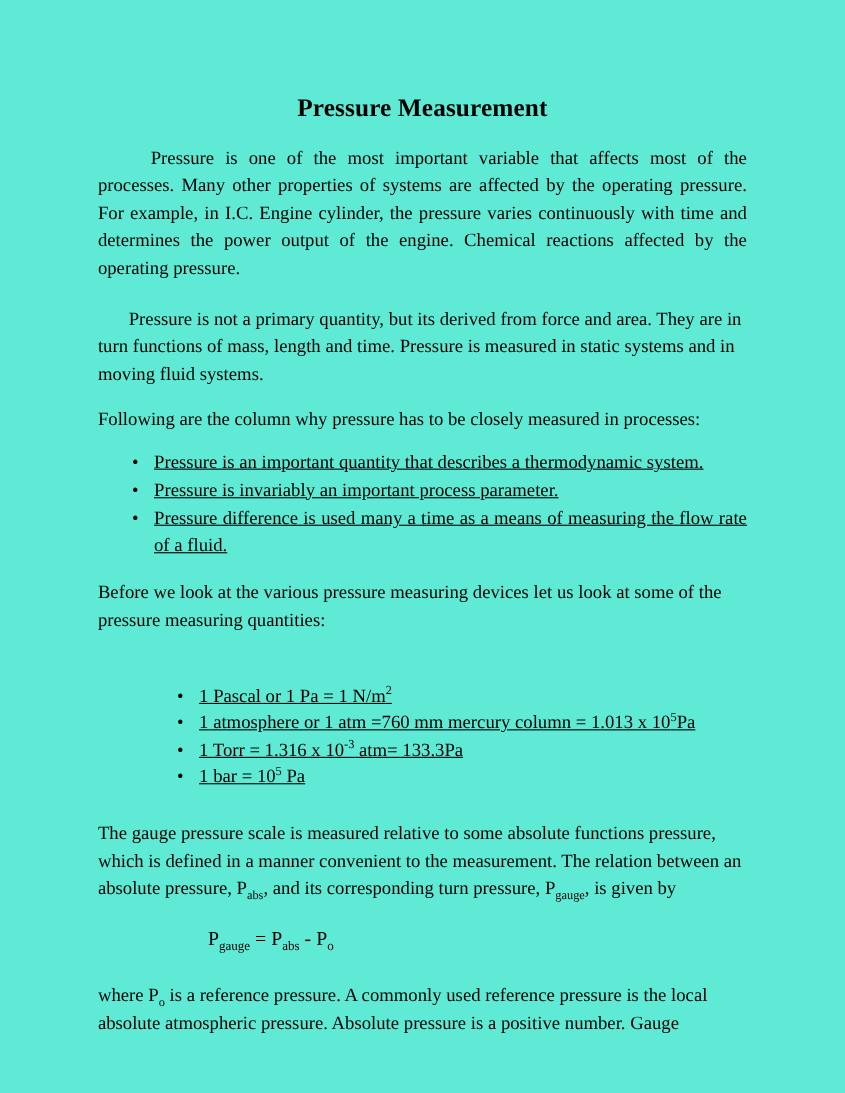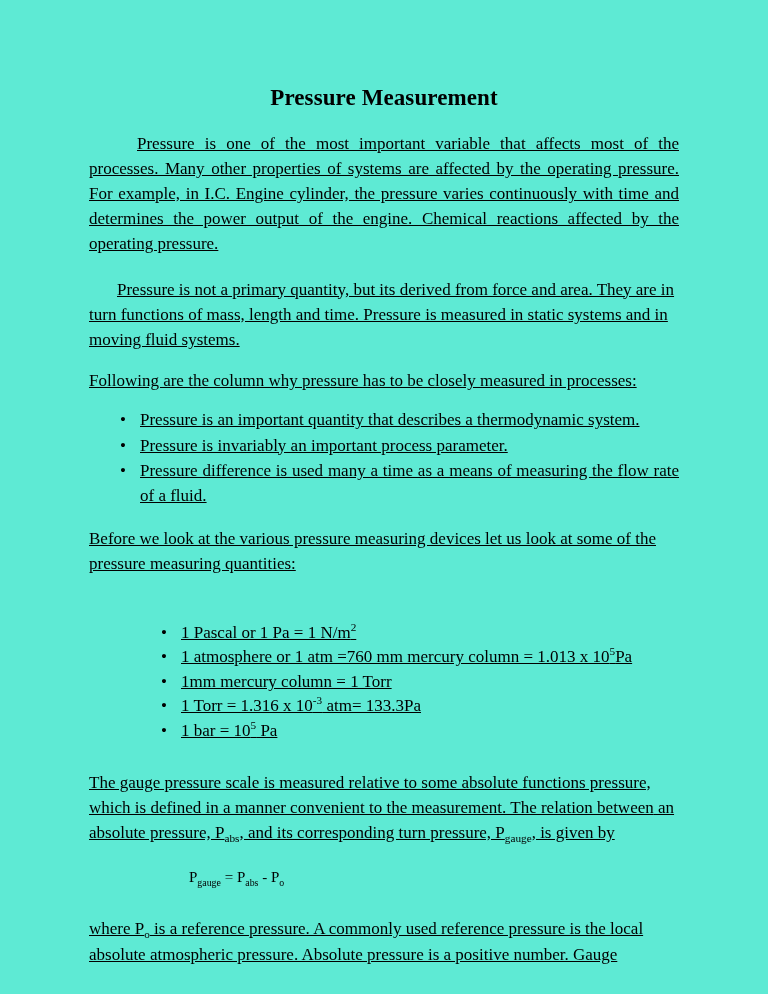--- a/index.html
+++ b/index.html
@@ -36,21 +36,20 @@
     text-align: center;
     letter-spacing: 0.1px;
     margin: 0 0 19px 0;
     line-height: 1.2;
   }
 
   p.para {
     font-size: 17px;
     line-height: 25.2px;
     margin: 0;
-    text-decoration: underline;
   }
   p.justified {
     text-align: justify;
     text-justify: inter-word;
   }
   p.leftal {
     text-align: left;
   }
   .indent-first {
     display: inline-block;
@@ -109,21 +108,21 @@
     font-size: 0.66em;
     vertical-align: super;
     line-height: 0;
   }
   sub {
     font-size: 0.66em;
     vertical-align: sub;
     line-height: 0;
   }
   .equation {
-    font-size: 15px;
+    font-size: 18px;
     line-height: 25.2px;
     margin: 0;
     padding-left: 100px;
   }
 </style>
 </head>
 <body>
 
 <div class="page">
   <div class="content">
@@ -150,21 +149,20 @@
 
     <div class="gap-18"></div>
 
     <p class="para leftal">Before we look at the various pressure measuring devices let us look at some of the pressure measuring quantities:</p>
 
     <div class="gap-44"></div>
 
     <ul class="bullets list-units">
       <li><span>1 Pascal or 1 Pa = 1 N/m</span><sup>2</sup><span></span></li>
       <li><span>1 atmosphere or 1 atm =760 mm mercury column = 1.013 x 10</span><sup>5</sup><span>Pa</span></li>
-      <li><span>1mm mercury column = 1 Torr</span><sup></sup><span></span></li>
       <li><span>1 Torr = 1.316 x 10</span><sup>-3</sup><span> atm= 133.3Pa</span></li>
       <li><span>1 bar = 10</span><sup>5</sup><span> Pa</span></li>
     </ul>
 
     <div class="gap-26"></div>
 
     <p class="para leftal"><span>The gauge pressure scale is measured relative to some absolute functions pressure,</span>
       <span>which is defined in a manner convenient to the measurement. The relation between</span>
       <span>an absolute pressure, P</span><sub>abs</sub><span>, and its corresponding turn pressure, P</span><sub>gauge</sub><span>, is given by</span></p>
 

